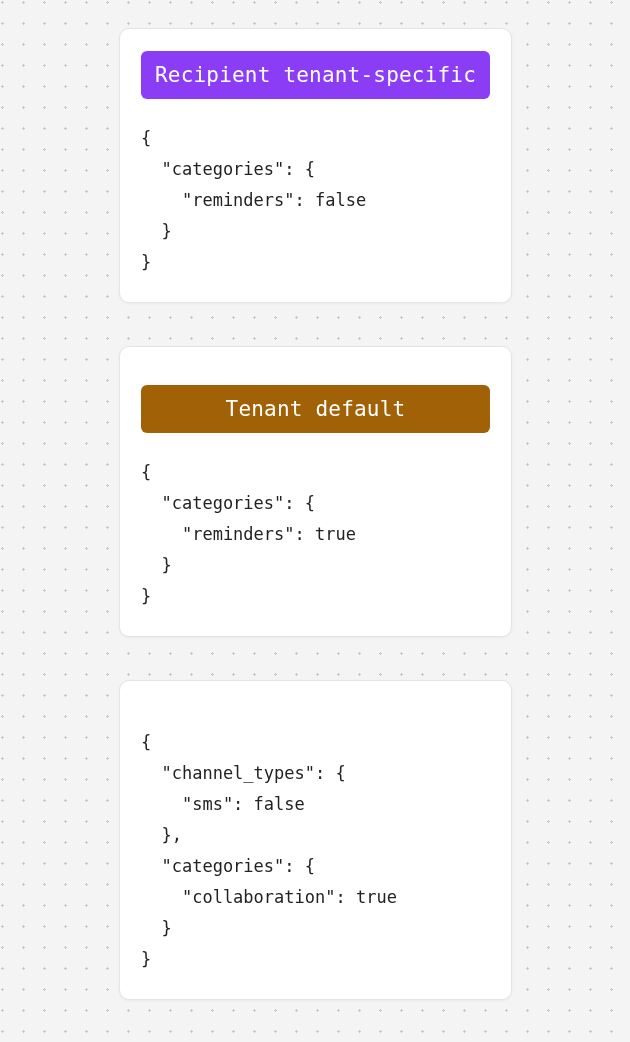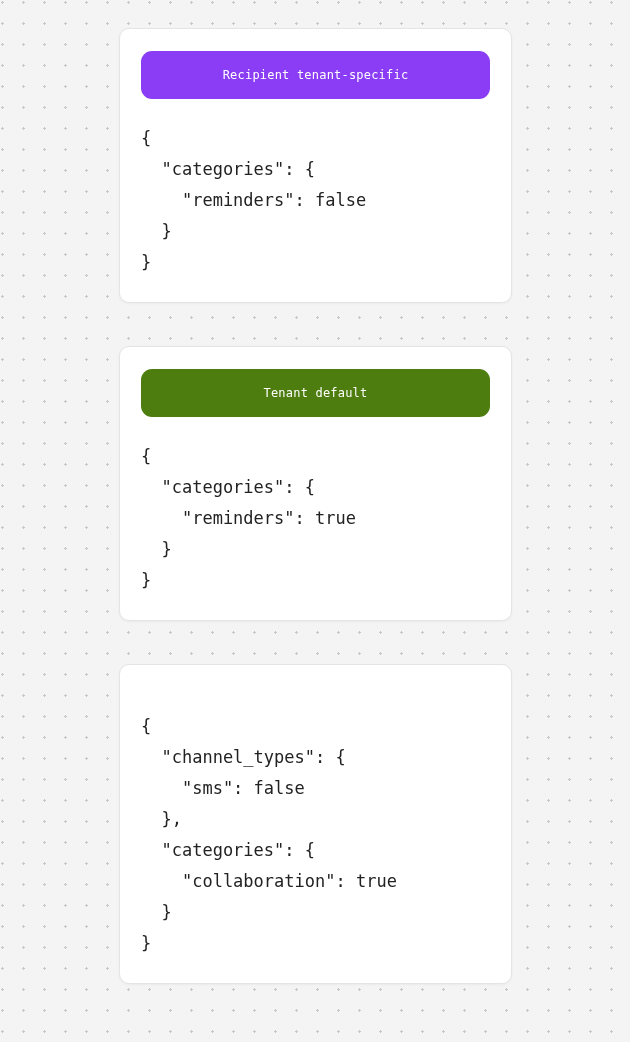--- a/index.html
+++ b/index.html
@@ -35,25 +35,25 @@
     border-radius: 10px;
     padding: 22px 21px 24px 21px;
     box-shadow: 0 1px 3px rgba(0,0,0,0.045);
   }
 
   .card-badge {
     display: block;
     width: 100%;
     height: 48px;
     line-height: 48px;
-    border-radius: 11px;
+    border-radius: 6px;
     text-align: center;
     color: #ffffff;
     font-family: "DejaVu Sans Mono", "Liberation Mono", monospace;
-    font-size: 12px;
+    font-size: 21px;
     letter-spacing: 0.2px;
     white-space: nowrap;
     overflow: hidden;
   }
 
   .card-code {
     margin-top: 24px;
     font-family: "DejaVu Sans Mono", "Liberation Mono", monospace;
     font-size: 17px;
     line-height: 31px;
@@ -70,21 +70,21 @@
   <section class="card">
     <div class="card-badge" style="background-color: rgb(139, 61, 245); color: rgb(255, 255, 255);">Recipient tenant-specific</div>
     <pre class="card-code">{
   "categories": {
     "reminders": false
   }
 }</pre>
   </section>
 
   <section class="card">
-    <div class="card-badge" style="background-color: #4d7c0f; color: rgb(255, 255, 255);">Tenant default</div>
+    <div class="card-badge" style="background-color: #a16207; color: rgb(255, 255, 255); margin-top: 16px;">Tenant default</div>
     <pre class="card-code">{
   "categories": {
     "reminders": true
   }
 }</pre>
   </section>
 
   <section class="card">
     <pre class="card-code">{
   "channel_types": {

